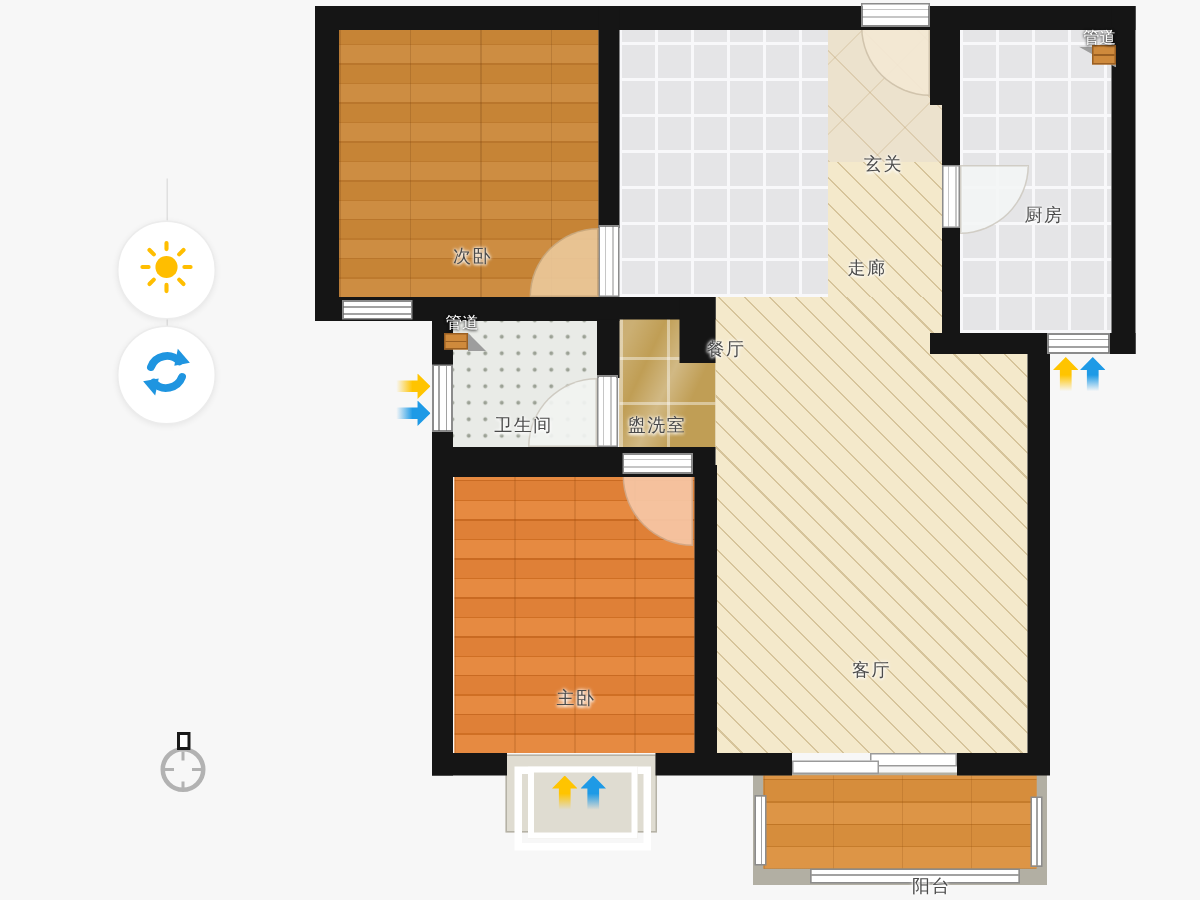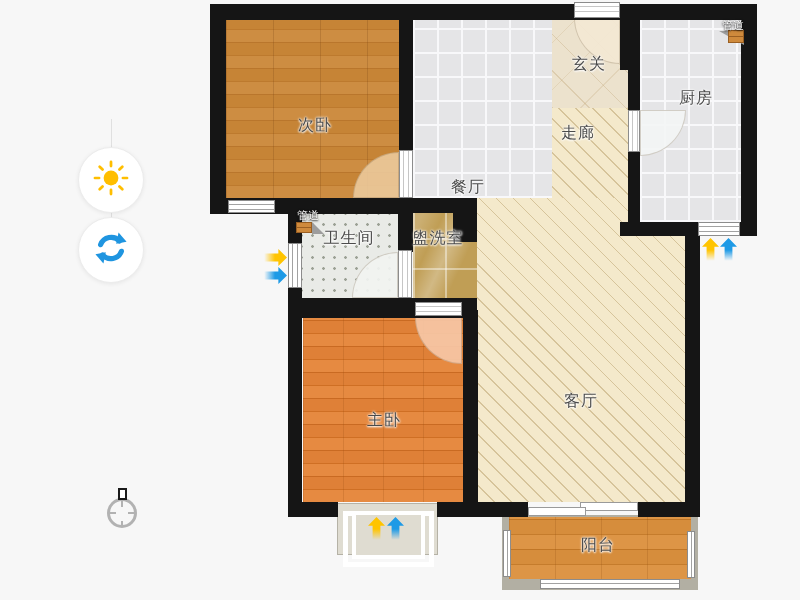--- a/index.html
+++ b/index.html
@@ -28,23 +28,23 @@
   .floor{position:absolute;z-index:1;}
   .wall{position:absolute;background:#151515;z-index:3;}
   .doorframe{position:absolute;background:#fff;border:1px solid #8c8c8c;box-sizing:border-box;z-index:4;}
   .doorframe.v{background:linear-gradient(to right,#fff 0 3px,#c6c6c6 3px 4px,#fff 4px 8px,#c6c6c6 8px 9px,#fff 9px);}
   .doorframe.h{background:linear-gradient(to bottom,#fff 0 3px,#c6c6c6 3px 4px,#fff 4px 8px,#c6c6c6 8px 9px,#fff 9px);}
   .window{position:absolute;background:#fff;border:1px solid #8c8c8c;box-sizing:border-box;z-index:4;}
   .window.h{background:linear-gradient(to bottom,#fff 0 3px,#a2a2a2 3px 4px,#fff 4px 8px,#a2a2a2 8px 9px,#fff 9px);}
   .window.v{background:linear-gradient(to right,#fff 0 3px,#a2a2a2 3px 4px,#fff 4px 8px,#a2a2a2 8px 9px,#fff 9px);}
   .arc{position:absolute;z-index:2;border:1px solid rgba(110,90,60,.25);box-sizing:border-box;}
 
-  .room-label{position:absolute;transform:translate(-50%,-50%);font-size:16px;color:#4b4b4b;
+  .room-label{position:absolute;transform:translate(-50%,-50%);font-size:12px;color:#4b4b4b;
     letter-spacing:1px;white-space:nowrap;z-index:6;
-    text-shadow:0 0 2px #fff,0 0 3px #fff,0 1px 2px #fff;}
+    text-shadow:0 0 2px #fff,0 0 3px #fff,0 1px 2px #fff;margin-top:46px;}
   .pipe-label{position:absolute;transform:translate(-50%,-50%);font-size:11px;color:#fff;
     white-space:nowrap;z-index:6;text-shadow:0 1px 2px rgba(0,0,0,.85),0 0 2px rgba(0,0,0,.6);}
 
   
   .wood-b2{background-color:#c8873c;background-image:
     repeating-linear-gradient(90deg,rgba(110,60,15,.22) 0 1px,transparent 1px 47px),
     repeating-linear-gradient(0deg,#cd8d42 0 12px,#bd7a2e 12px 13px,#c68436 13px 25px,#b9762c 25px 26px);}
   .wood-master{background-color:#e08138;background-image:
     repeating-linear-gradient(90deg,rgba(150,75,15,.22) 0 1px,transparent 1px 40px),
     repeating-linear-gradient(0deg,#e68a41 0 12px,#cf6f24 12px 13px,#df8037 13px 25px,#c96a22 25px 26px);}
@@ -201,26 +201,26 @@
   <div class="pipe-box" style="left:296px;top:222px;width:16px;height:11px"></div>
 
   <div class="arrow-right ar-y" style="left:263px;top:249px"></div>
   <div class="arrow-right ar-b" style="left:263px;top:267px"></div>
   <div class="arrow-up au-y" style="left:702px;top:238px"></div>
   <div class="arrow-up au-b" style="left:720px;top:238px"></div>
   <div class="arrow-up au-y" style="left:368px;top:517px"></div>
   <div class="arrow-up au-b" style="left:387px;top:517px"></div>
 
   <div class="room-label" style="left:315px;top:125px">次卧</div>
-  <div class="room-label" style="left:468px;top:187px">餐厅</div>
+  <div class="room-label" style="left:484px;top:187px">餐厅</div>
   <div class="room-label" style="left:589px;top:64px">玄关</div>
   <div class="room-label" style="left:578px;top:133px">走廊</div>
   <div class="room-label" style="left:696px;top:98px">厨房</div>
   <div class="room-label" style="left:349px;top:238px">卫生间</div>
   <div class="room-label" style="left:438px;top:238px">盥洗室</div>
   <div class="room-label" style="left:384px;top:420px">主卧</div>
   <div class="room-label" style="left:581px;top:401px">客厅</div>
-  <div class="room-label" style="left:598px;top:545px">阳台</div>
+  <div class="room-label" style="left:621px;top:545px">阳台</div>
 
   <div class="pipe-label" style="left:733px;top:25px">管道</div>
   <div class="pipe-label" style="left:308px;top:215px">管道</div>
 
 </div>
 
 </body></html>

